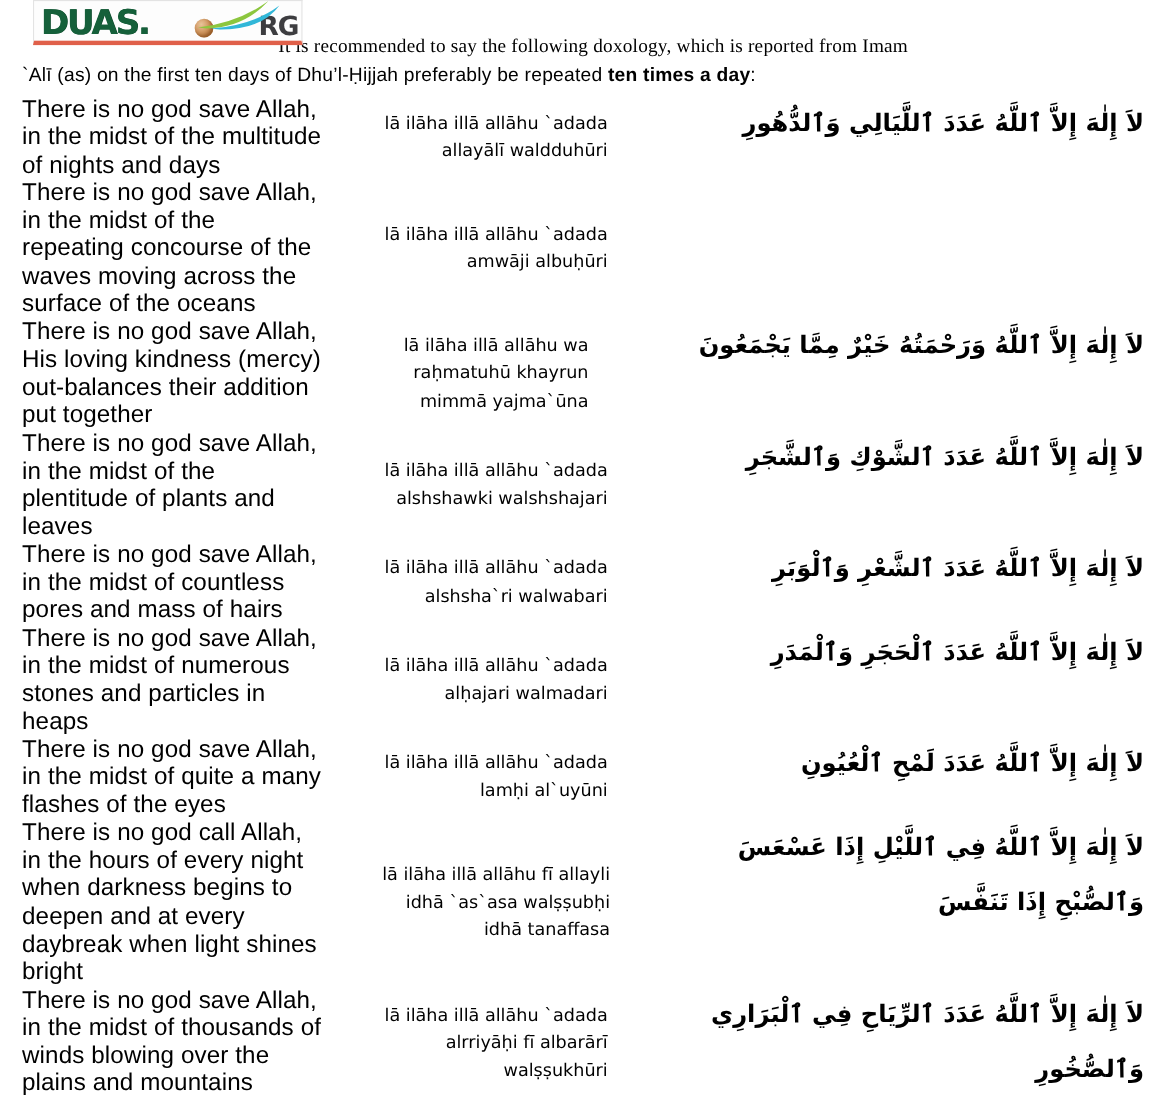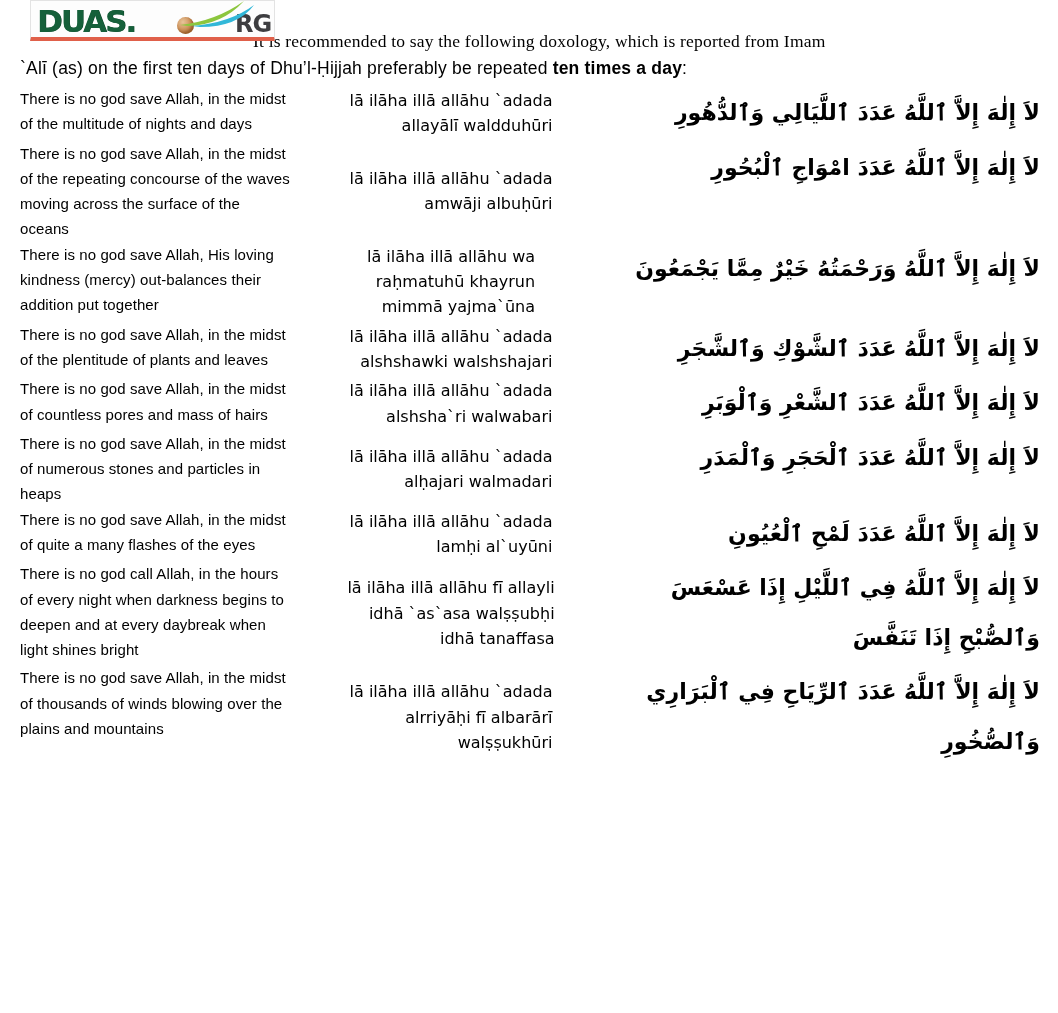--- a/index.html
+++ b/index.html
@@ -89,21 +89,21 @@
   
   .content { width: 1058px; }
   .row {
     display: grid;
     grid-template-columns: 292px 318px 1fr;
     align-items: stretch;
   }
   .cell-en {
     padding-left: 20px;
     box-sizing: border-box;
-    font-size: 15px;
+    font-size: 22px;
     line-height: 25.3px;
     letter-spacing: 0.1px;
   }
   .cell-en .en-inner { max-width: 272px; }
   .cell-tr {
     display: flex;
     align-items: center;
     justify-content: center;
     text-align: right;
     font-family: "DejaVu Sans", sans-serif;
@@ -160,23 +160,20 @@
           <div class="ar-inner">لاَ إِلٰهَ إِلاَّ ٱللَّهُ عَدَدَ ٱللَّيَالِي وَٱلدُّهُورِ</div>
         </div>
     </div>
 
     <div class="row">
       <div class="cell-en">
           <div class="en-inner">There is no god save Allah, in the midst of the repeating concourse of the waves moving across the surface of the oceans</div>
         </div>
       <div class="cell-tr">lā ilāha illā allāhu `adada
 amwāji albuḥūri</div>
-      <div class="cell-ar">
-          <div class="ar-inner">لاَ إِلٰهَ إِلاَّ ٱللَّهُ عَدَدَ امْوَاجِ ٱلْبُحُورِ</div>
-        </div>
     </div>
 
     <div class="row">
       <div class="cell-en">
           <div class="en-inner">There is no god save Allah, His loving kindness (mercy) out-balances their addition put together</div>
         </div>
       <div class="cell-tr">lā ilāha illā allāhu wa
 raḥmatuhū khayrun
 mimmā yajma`ūna</div>
       <div class="cell-ar">

